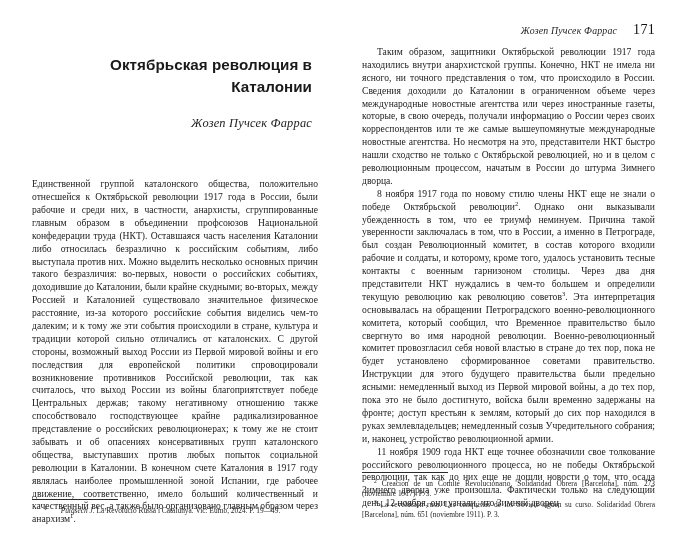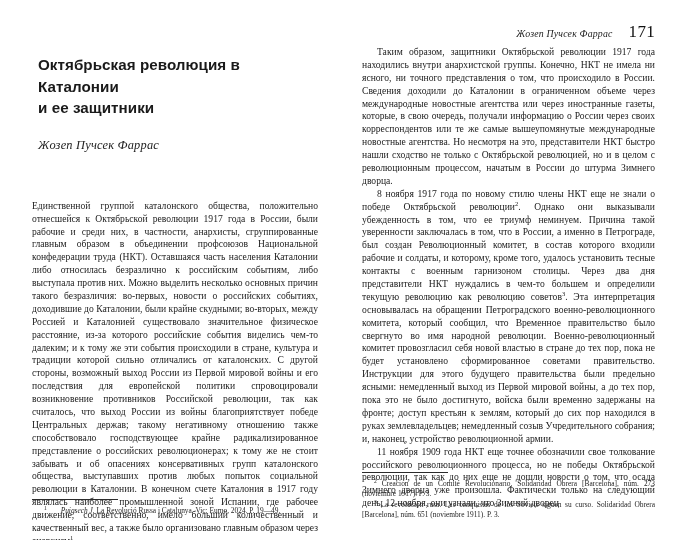--- a/index.html
+++ b/index.html
@@ -51,29 +51,29 @@
   .runhead-author {
     font-family: "Liberation Serif", serif;
     font-style: italic;
     font-size: 9.8px;
     color: #222;
     margin-right: 16px;
     white-space: nowrap;
   }
   .runhead-page {
     font-family: "Liberation Serif", serif;
-    font-size: 17px;
+    font-size: 14px;
     color: #111;
     letter-spacing: 0.3px;
   }
 
   
   .title-block {
     margin-top: 26px;
-    text-align: left;
+    text-align: right;
     padding: 0 6px;
   }
   .art-title {
     font-family: "Liberation Sans", sans-serif;
     font-weight: bold;
     font-size: 15.2px;
     line-height: 1.42;
     color: #1a1a1a;
     letter-spacing: 0.05px;
   }
@@ -156,21 +156,20 @@
 <body>
 
 <div class="page">
   <div class="columns">
 
     <div class="col col-left">
 
       <div class="title-block">
         <div class="art-title">
           <span>Октябрьская революция в Каталонии</span>
-          <span class="ln2">и ее защитники</span>
         </div>
         <div class="art-author">Жозеп Пучсек Фаррас</div>
       </div>
 
       <div class="body">
         <p class="noindent"><span>Единственной группой каталонского общества, положительно отнесшейся к Октябрьской революции 1917 года в России, были рабочие и среди них, в частности, анархисты, сгруппированные главным образом в объединении профсоюзов Национальной конфедерации труда (НКТ). Оставшаяся часть населения Каталонии либо относилась безразлично к российским событиям, либо выступала против них. Можно выделить несколько основных причин такого безразличия: во-первых, новости о российских событиях, доходившие до Каталонии, были крайне скудными; во-вторых, между Россией и Каталонией существовало значительное физическое расстояние, из-за которого российские события виделись чем-то далеким; и к тому же эти события происходили в стране, культура и традиции которой сильно отличались от каталонских. С другой стороны, возможный выход России из Первой мировой войны и его последствия для европейской политики спровоцировали возникновение противников Российской революции, так как считалось, что выход России из войны благоприятствует победе Центральных держав; такому негативному отношению также способствовало господствующее крайне радикализированное представление о российских революционерах; к тому же не стоит забывать и об опасениях консервативных групп каталонского общества, выступавших против любых попыток социальной революции в Каталонии. В конечном счете Каталония в 1917 году являлась наиболее промышленной зоной Испании, где рабочее движение, соответственно, имело больший количественный и качественный вес, а также было организовано главным образом через анархизм</span><sup>1</sup>.</p>
       </div>
 
       <div class="footnotes">
         <div class="fn-rule"></div>

